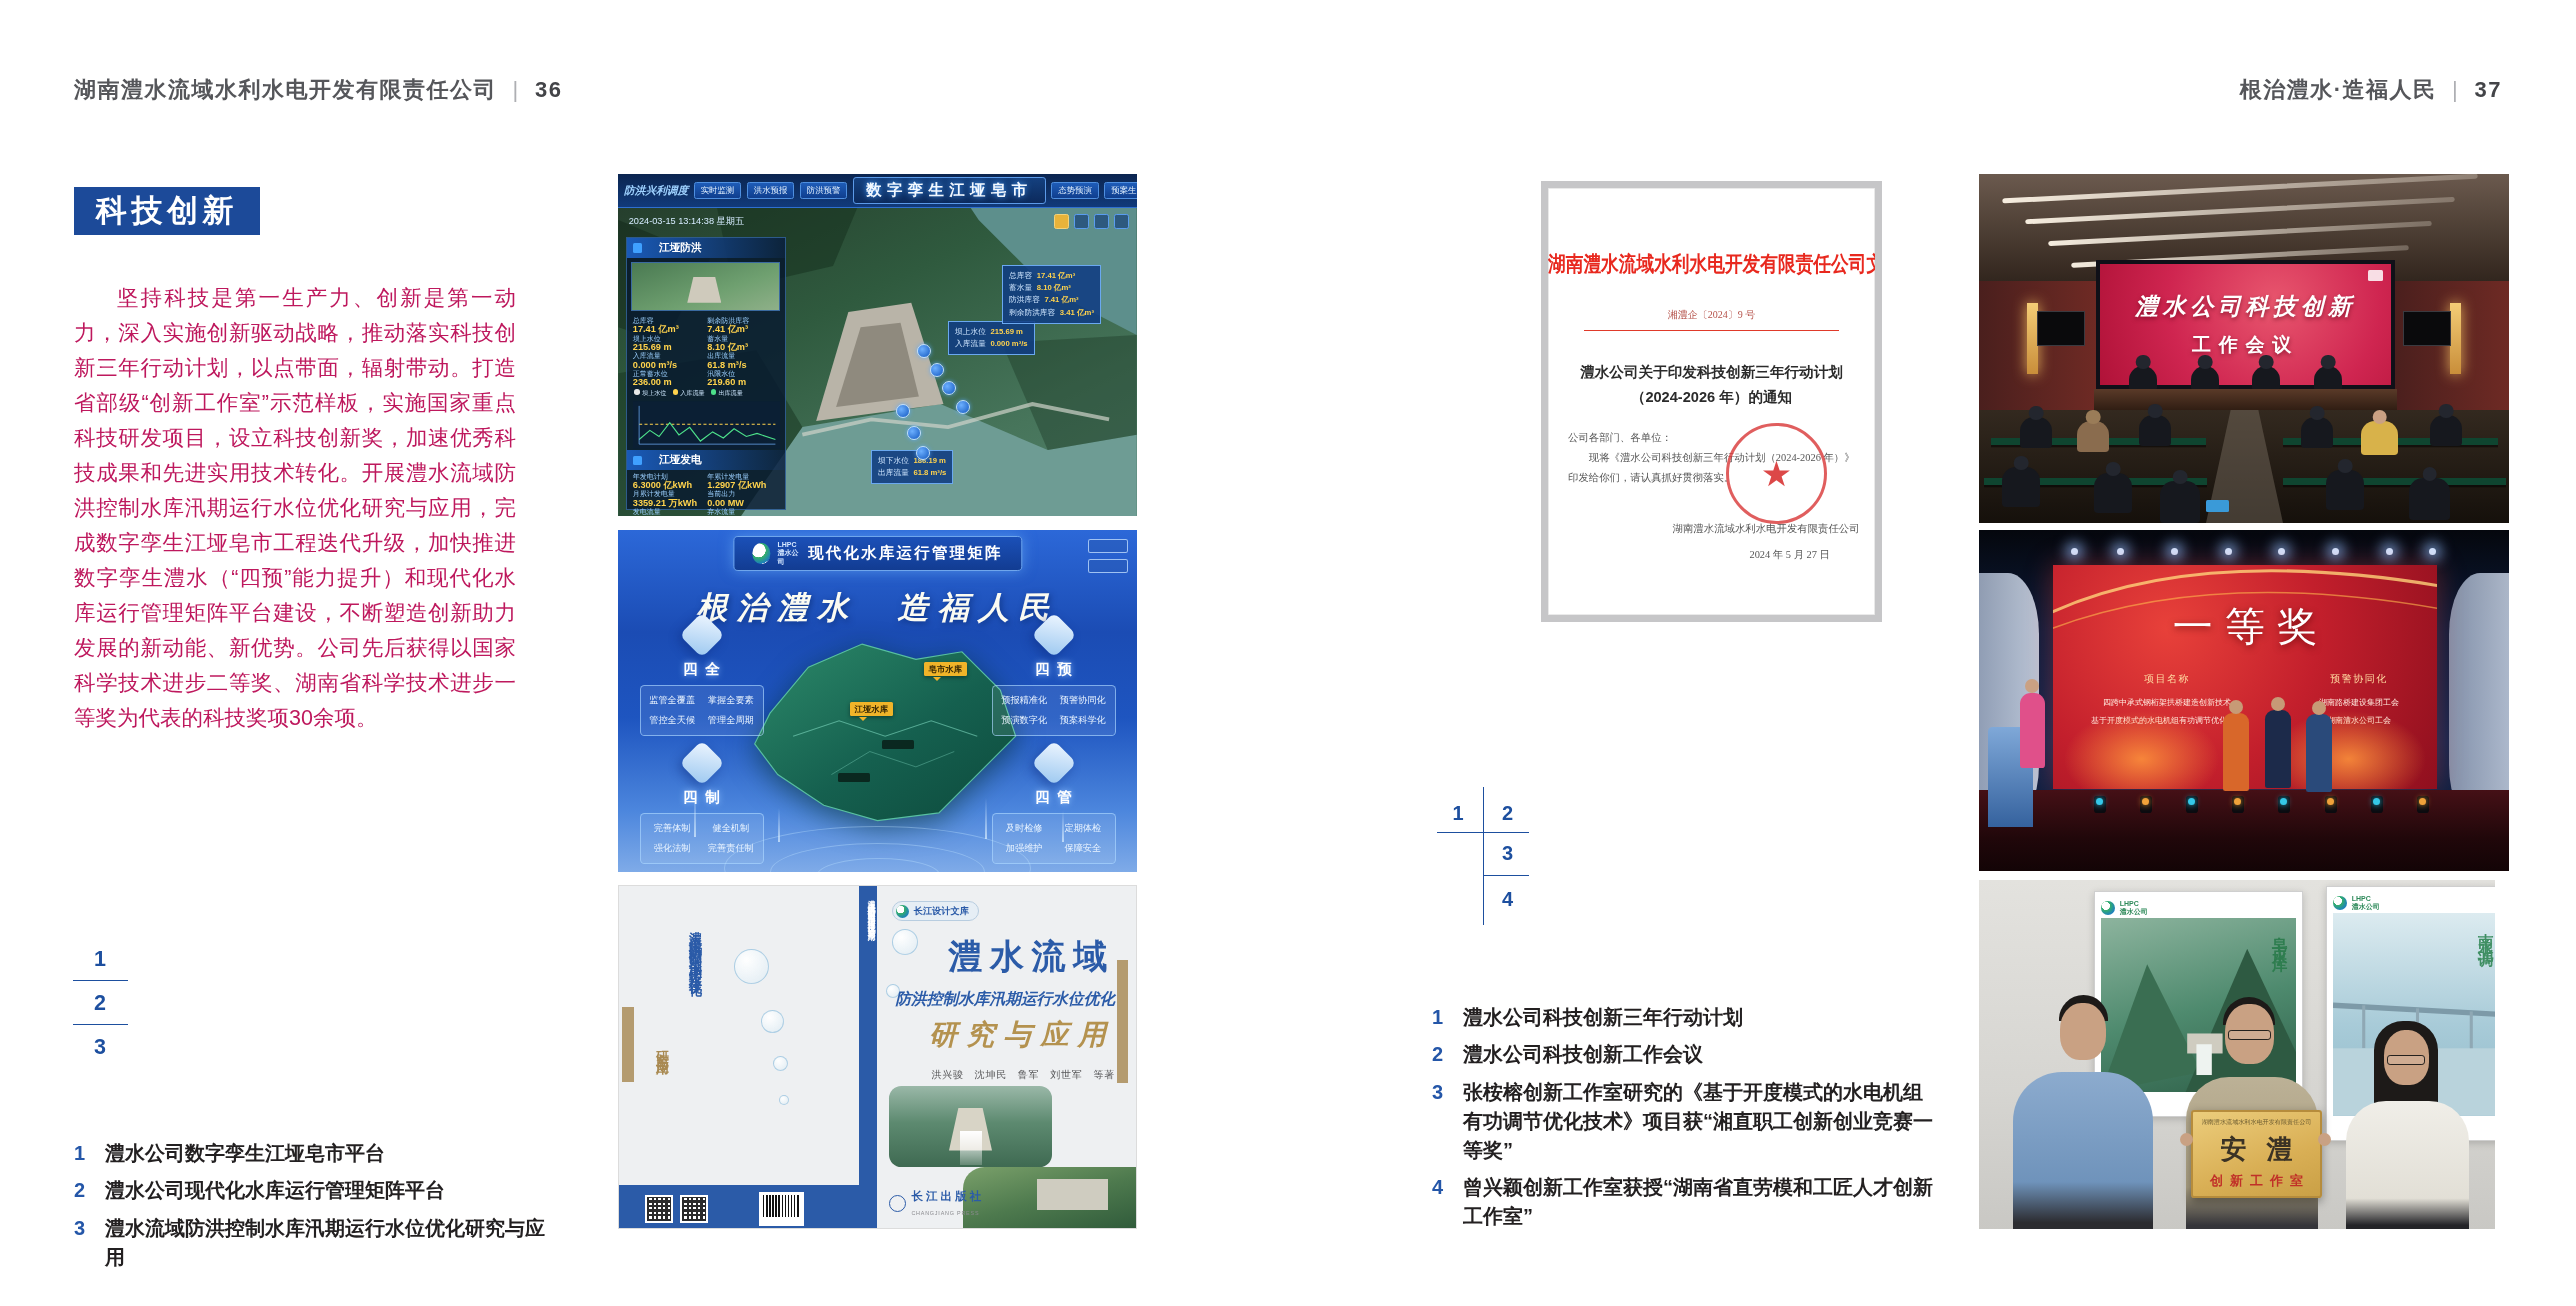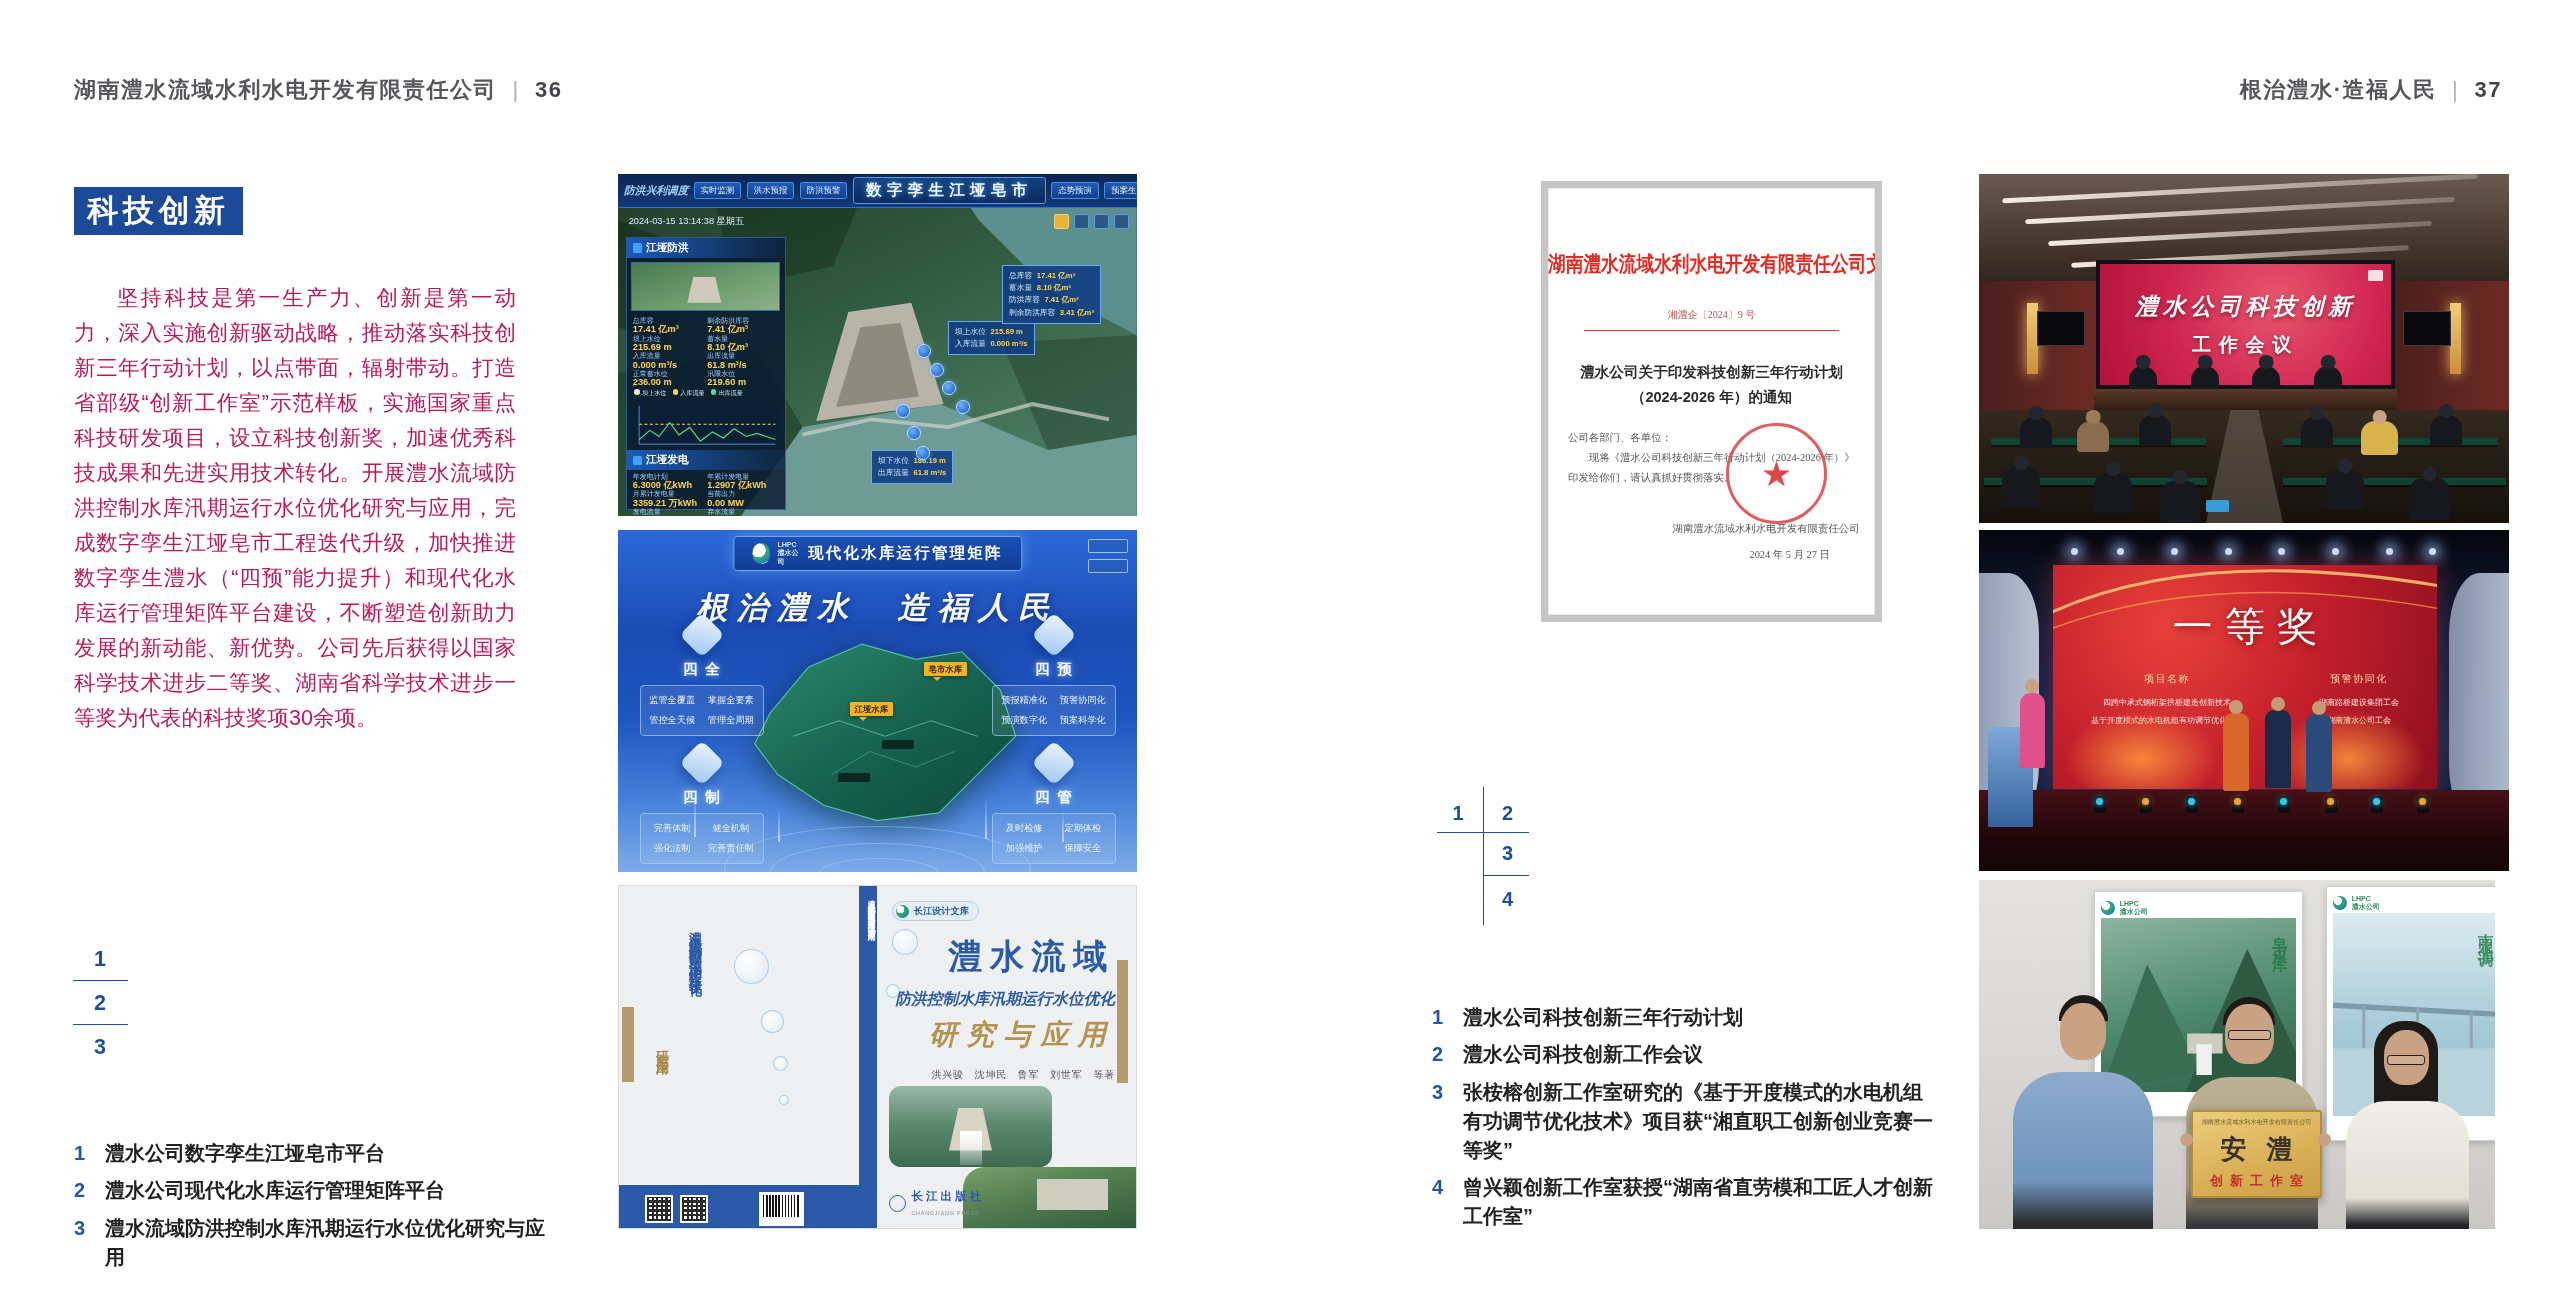--- a/index.html
+++ b/index.html
@@ -9,21 +9,21 @@
   .a { position:absolute; }
 
   
   .page-header { position:absolute; top:75px; font-size:22px; font-weight:bold; color:#55565a; letter-spacing:1.5px; white-space:nowrap; }
   .ph-left { left:74px; }
   .ph-right { right:74px; }
   .ph-sep { color:#aeafb3; margin:0 15.4px; font-weight:normal; }
   .ph-num { color:#434448; }
 
   
-  .badge { left:74px; top:187px; width:169px; height:48px; background:#1c4a99; color:#fff;
+  .badge { left:74px; top:187px; width:186px; height:48px; background:#1c4a99; color:#fff;
            font-size:31px; font-weight:bold; letter-spacing:4.6px; display:flex; align-items:center; justify-content:center; }
   .para { left:74px; top:281px; width:442px; font-size:21.5px; line-height:35px; font-weight:400;
           color:#be185d; text-align:justify; text-indent:2em; }
 
   .idx-l { left:66px; top:943px; width:68px; text-align:center; color:#1d4f9f; font-weight:bold; font-size:21.5px; }
   .idx-l .n { display:block; height:32px; line-height:32px; }
   .idx-l .ln { border-top:1.5px solid #1d4f9f; width:55px; margin:5.4px auto; }
 
   .caps { position:absolute; font-size:20px; font-weight:600; color:#232021; }
   .caps .row { display:flex; line-height:29px; margin-bottom:8.4px; }
@@ -57,21 +57,21 @@
             padding:2.3px 6.1px; border-radius:2.3px; white-space:nowrap; }
   .dt-title { margin:0 auto; padding:2.3px 12.3px; background:linear-gradient(#14407f,#0c2a5c); border:0.8px solid #5c9ae8;
               border-radius:3.1px; font-size:15.4px; font-weight:bold; color:#f2f8ff; letter-spacing:5.4px; white-space:nowrap;
               text-shadow:0 0 6.1px #4aa0ff; }
   .dt-time { left:10.7px; top:41px; font-size:9.2px; color:#d6ecff; }
   .dt-icons { right:7.7px; top:40px; display:flex; gap:4.6px; }
   .dt-ic { width:15.4px; height:15.4px; border:0.8px solid #5a9cf0; border-radius:2.3px; background:rgba(20,60,120,.65); }
   .dt-ic.y { background:#e8b33a; border-color:#f4d27a; }
   .dt-panel { left:7.7px; top:63px; width:160px; height:273px; background:rgba(7,24,48,.82); border:0.8px solid rgba(80,150,230,.5); }
   .dt-ph { height:20px; background:linear-gradient(90deg,#1a5ab8,rgba(20,60,130,.15)); display:flex; align-items:center;
-           gap:4px; padding:0 6.1px; font-size:10.7px; font-weight:bold; color:#fff; }
+           gap:17px; padding:0 6.1px; font-size:10.7px; font-weight:bold; color:#fff; }
   .dt-ph .dot { width:9.2px; height:9.2px; background:#3fa0ff; border-radius:1.5px; }
   .dt-photo { margin:3.8px 4.6px; height:49px; border:0.8px solid #3a6aa0; background:linear-gradient(160deg,#4a7a52,#6fa070 60%,#8fb089); position:relative; }
   .dt-photo .dam { position:absolute; left:55px; top:14px; width:34px; height:26px; background:#cfcabc;
                    clip-path:polygon(18% 0,82% 0,100% 100%,0 100%); }
   .dt-grid { display:grid; grid-template-columns:1fr 1fr; gap:0.8px 3.1px; padding:2.3px 6.1px; }
   .dt-m { font-size:7px; color:#9cd0ff; line-height:8.4px; }
   .dt-m b { display:block; font-size:9.2px; color:#ffd34d; }
   .dt-chart { display:block; margin:1.5px 6.1px; }
   .dt-leg { display:flex; gap:6.1px; padding:0 7.7px 1.5px; font-size:6.1px; color:#cfe8ff; }
   .dt-leg i { display:inline-block; width:5.4px; height:5.4px; border-radius:50%; margin-right:2.3px; }

